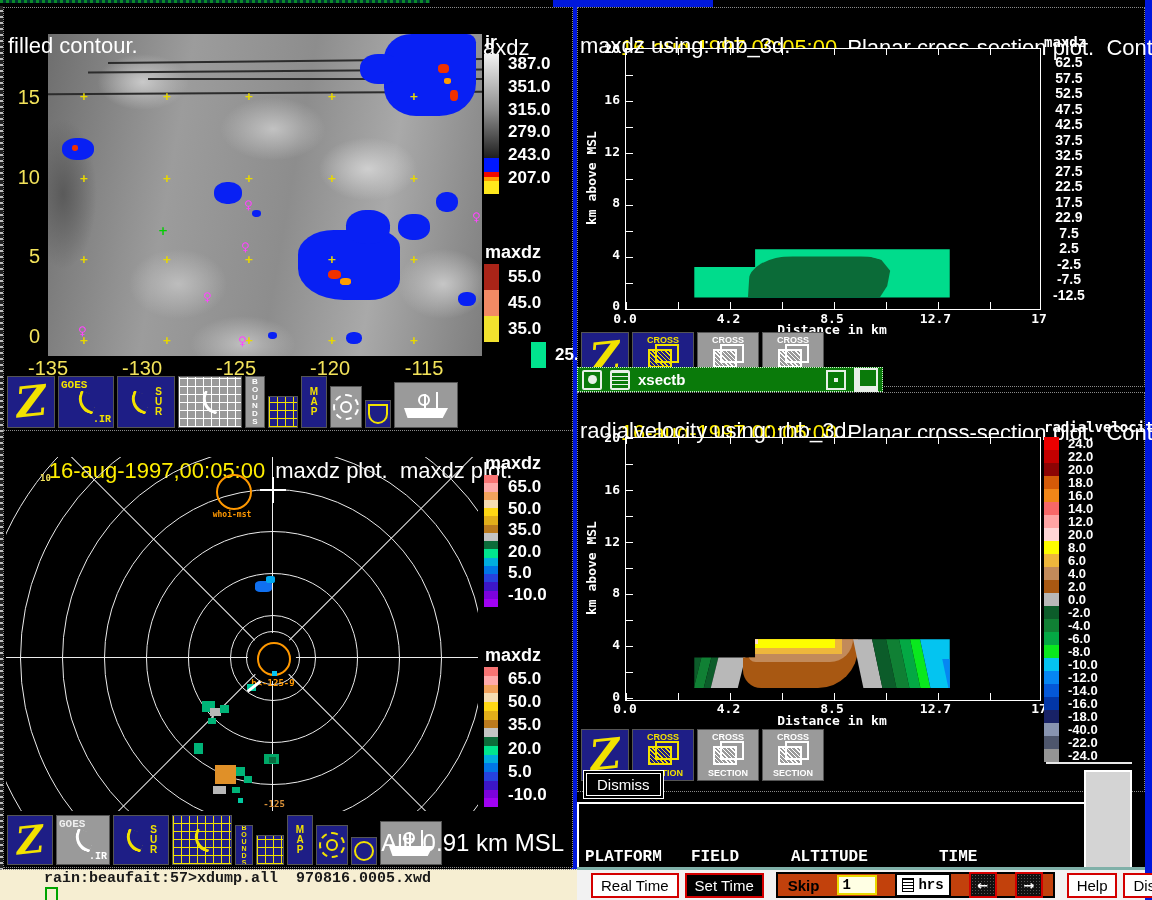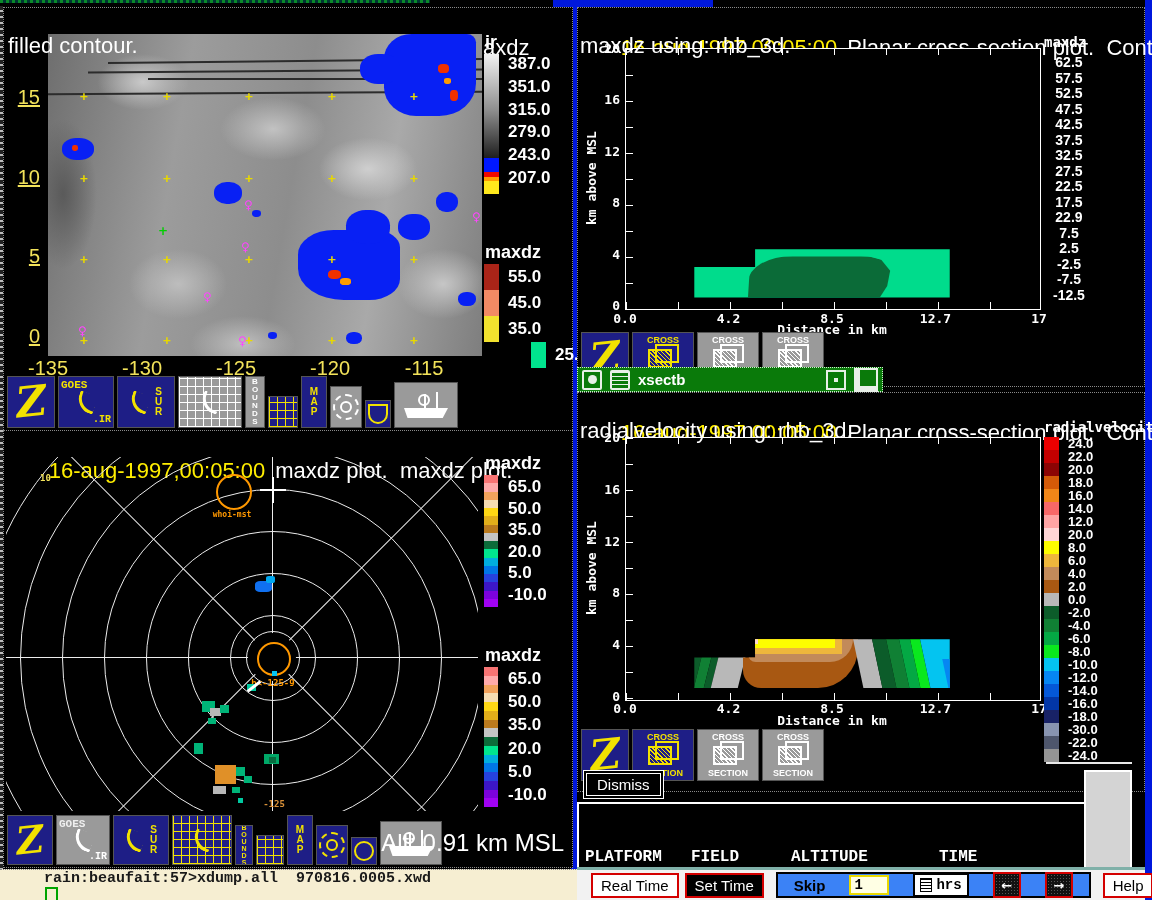--- a/index.html
+++ b/index.html
@@ -159,21 +159,21 @@
       <div class="mgm" style="left:193px;top:206px;">♀</div>
       <div class="mgm" style="left:190px;top:300px;">♀</div>
       <div class="mgm" style="left:155px;top:256px;">♀</div>
       <div class="mgm" style="left:424px;top:176px;">♀</div>
       <div class="mgm" style="left:30px;top:290px;">♀</div>
       <div class="mgm" style="left:110px;top:190px;color:#00d000;">+</div>
     </div>
 
     <div class="abs" style="left:2px;top:78px;width:34px;height:262px;display:flex;flex-direction:column;
                 justify-content:space-between;align-items:flex-end;color:#f2e25a;
-                font:20px 'Liberation Sans',sans-serif;text-decoration:underline;">
+                font:20px 'Liberation Sans',sans-serif;">
 
     <span>15</span>
         <span>10</span>
         <span>5</span>
         <span>0</span>
       </div>
     <div class="abs" style="left:18px;top:349px;width:428px;display:flex;justify-content:space-between;
                 color:#f2e25a;font:20px 'Liberation Sans',sans-serif;">
 
     <span style="width:52px;text-align:center;">-135</span>
@@ -782,21 +782,21 @@
           <span class="cbv">-16.0</span>
         </div>
 
         <div class="cbrow">
           <span class="sw" style="background: rgb(24, 34, 102);"></span>
           <span class="cbv">-18.0</span>
         </div>
 
         <div class="cbrow">
           <span class="sw" style="background: rgb(136, 148, 176);"></span>
-          <span class="cbv">-30.0</span>
+          <span class="cbv">-40.0</span>
         </div>
 
         <div class="cbrow">
           <span class="sw" style="background: rgb(78, 86, 108);"></span>
           <span class="cbv">-22.0</span>
         </div>
 
         <div class="cbrow">
           <span class="sw" style="background: rgb(148, 148, 148);"></span>
           <span class="cbv">-24.0</span>
@@ -842,22 +842,22 @@
 
   <div class="abs" style="left:1084px;top:770px;width:44px;height:96px;background:#d4d4d4;border:2px solid #fff;"></div>
   <div class="abs" style="left:1046px;top:762px;width:86px;height:2px;background:#e8e8e8;"></div>
 
   <div class="abs" style="left:577px;top:867px;width:568px;height:33px;background:#f2f2f2;
               border-top:3px solid #7fb0a8;display:flex;align-items:center;gap:6px;padding-left:8px;box-sizing:border-box;">
     <div class="vsep"></div>
     <button class="rbtn">Real Time</button>
     <button class="rbtn dark">Set Time</button>
     <div class="vsep"></div>
-    <div style="border:2px solid #000;background:#3b82f6;display:flex;align-items:center;gap:24px;
-                padding:1px 16px;height:26px;box-sizing:border-box;">
+    <div style="border:2px solid #000;background:#c2410c;display:flex;align-items:center;gap:18px;
+                padding:1px 10px;height:26px;box-sizing:border-box;">
       <span style="font:bold 15px 'Liberation Sans',sans-serif;">Skip</span>
       <input style="width: 30px; background: rgb(255, 255, 228); border: 2px solid rgb(234, 217, 0); font: bold 14px &quot;Liberation Mono&quot;, monospace; padding: 0px 3px;" value="1">
       <span style="border:2px solid #000;background:#fff;display:flex;align-items:center;gap:4px;padding:0 5px;height:20px;">
         <span style="width:10px;height:12px;border:1px solid #000;
               background:repeating-linear-gradient(0deg,transparent 0 2px,#000 2px 3px);"></span>
         <span style="font:bold 14px 'Liberation Mono',monospace;">hrs</span>
         </span>
       <span style="width:24px;height:22px;border:2px solid #d40000;color:#fff;display:flex;align-items:center;
             justify-content:center;background:#111 radial-gradient(#555 1px,transparent 1px);background-size:3px 3px;
             font:bold 13px 'DejaVu Sans',sans-serif;">←</span>

